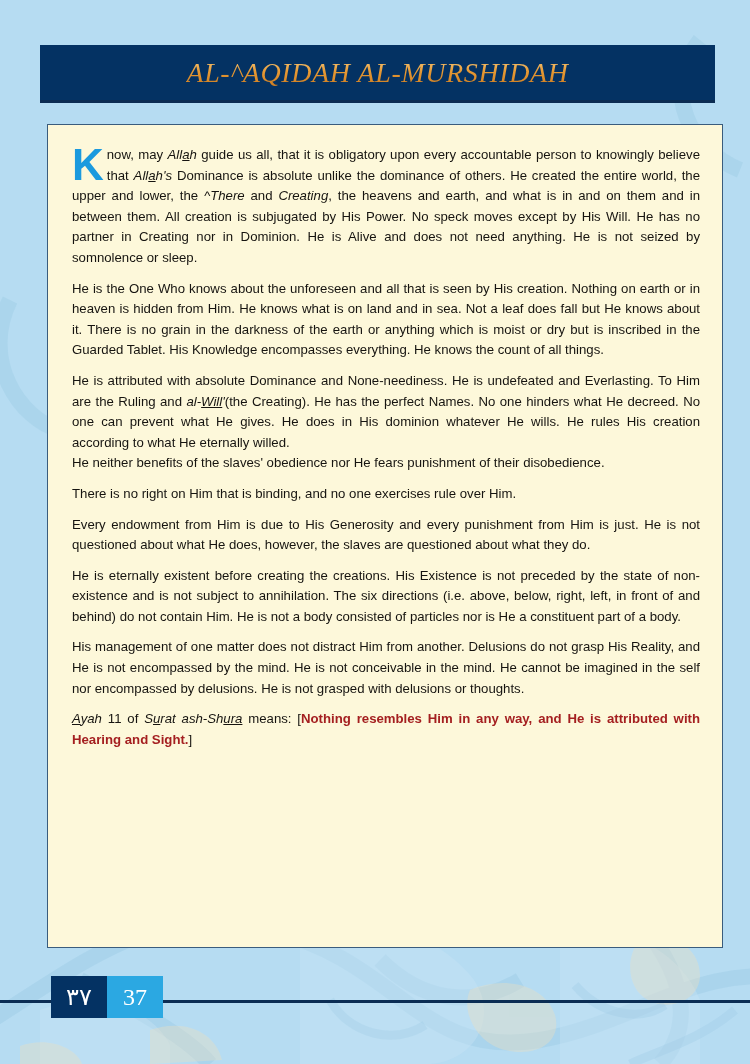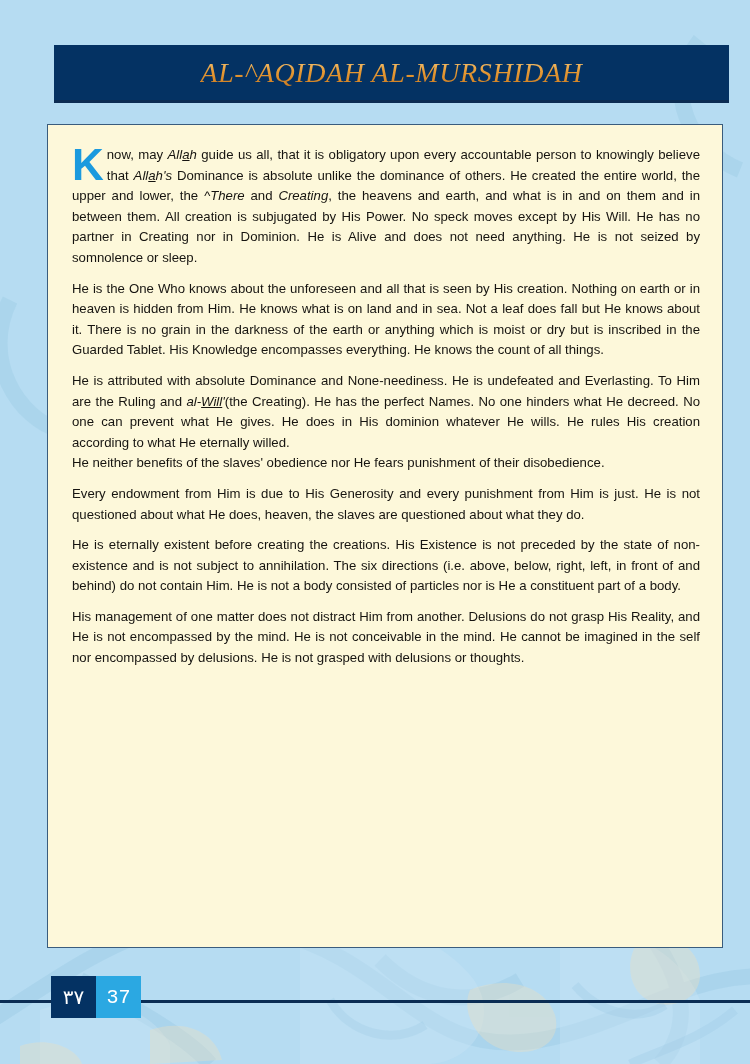--- a/index.html
+++ b/index.html
@@ -19,21 +19,21 @@
   #page-bg {
     position: absolute;
     inset: 0;
     z-index: 0;
     pointer-events: none;
   }
 
   
   #title-bar {
     position: absolute;
-    left: 54px;
+    left: 40px;
     top: 45px;
     width: 675px;
     height: 58px;
     background: #043263;
     border-bottom: 3px solid #0c2c52;
     z-index: 2;
     display: flex;
     align-items: center;
     justify-content: center;
     box-sizing: border-box;
@@ -109,35 +109,35 @@
   }
   #page-number-block {
     position: absolute;
     left: 51px;
     top: 976px;
     height: 42px;
     display: flex;
     z-index: 3;
   }
   #page-num-ar, #page-num-en {
-    width: 45px;
+    width: 56px;
     height: 42px;
     display: flex;
     align-items: center;
     justify-content: center;
     color: #ffffff;
-    font-size: 20px;
+    font-size: 24px;
   }
   #page-num-ar {
     background: #043263;
     font-family: "DejaVu Sans", sans-serif;
   }
   #page-num-en {
     background: #2ba8e2;
-    font-family: Liberation Mono, monospace;
+    font-family: Liberation Serif, serif;
   }
 </style>
 </head>
 <body>
 
 <svg id="page-bg" viewBox="0 0 750 1064" preserveAspectRatio="none" xmlns="http://www.w3.org/2000/svg">
   <rect x="0" y="0" width="750" height="1064" fill="#b6dcf2"></rect>
   <g opacity="0.55" fill="none" stroke="#a2cfe8" stroke-width="16">
     <path d="M-40,1040 C90,960 150,900 270,930 C400,962 420,1060 540,1040 C640,1022 700,960 800,980"></path>
     <path d="M620,900 C680,960 700,1020 660,1064"></path>
@@ -180,28 +180,31 @@
 
   <p class="para">He is the One Who knows about the unforeseen and all that is seen by His creation. Nothing on earth or in heaven is hidden from Him. He knows what is on land and in sea. Not a leaf does fall but He knows about it. There is no grain in the darkness of the earth or anything which is moist or dry but is inscribed in the Guarded Tablet. His Knowledge encompasses everything. He knows the count of all things.</p>
 
 
   <p class="para">He is attributed with absolute Dominance and
     None-neediness. He is undefeated and Everlasting. To Him are the Ruling and <em>al-<span class="u">Will</span>'</em>(the Creating). He has the perfect Names. No one hinders what He decreed. No one can
     prevent what He gives. He does in His dominion whatever He wills. He rules His creation according to what He
     eternally willed.<br>He neither benefits of the slaves' obedience nor He fears punishment of their
     disobedience.</p>
 
-
-  <p class="para">Every endowment from Him is due to His Generosity and every punishment from Him is just. He is not questioned about what He does, heaven, the slaves are questioned about what they do.</p>
+  <p class="para">There is no right on Him that is binding, and no one exercises rule over Him.</p>
+
+  <p class="para">Every endowment from Him is due to His Generosity and every punishment from Him is just. He is not questioned about what He does, however, the slaves are questioned about what they do.</p>
 
   <p class="para">He is eternally existent before creating the creations. His Existence is not preceded by the state of non-existence and is not subject to annihilation. The six directions (i.e. above, below, right, left, in front of and behind) do not contain Him. He is not a body consisted of particles nor is He a constituent part of a body.</p>
 
 
   <p class="para">His management of one matter does not distract Him from another. Delusions do not grasp His Reality, and He is not encompassed by the mind. He is not conceivable in the mind. He cannot be imagined in the self nor encompassed by delusions. He is not grasped with delusions or thoughts.</p>
 
+  <p class="para"><em><span class="u">A</span>yah</em> 11 of <em>S<span class="u">u</span>rat ash-Sh<span class="u">ura</span></em> means:
+    [<span class="redq">Nothing resembles Him in any way, and He is attributed with Hearing and Sight.</span>]</p>
 
 </div>
 
 <div id="footer-rule"></div>
 <div id="page-number-block">
   <div id="page-num-ar">٣٧</div>
   <div id="page-num-en">37</div>
 </div>
 
 </body></html>

